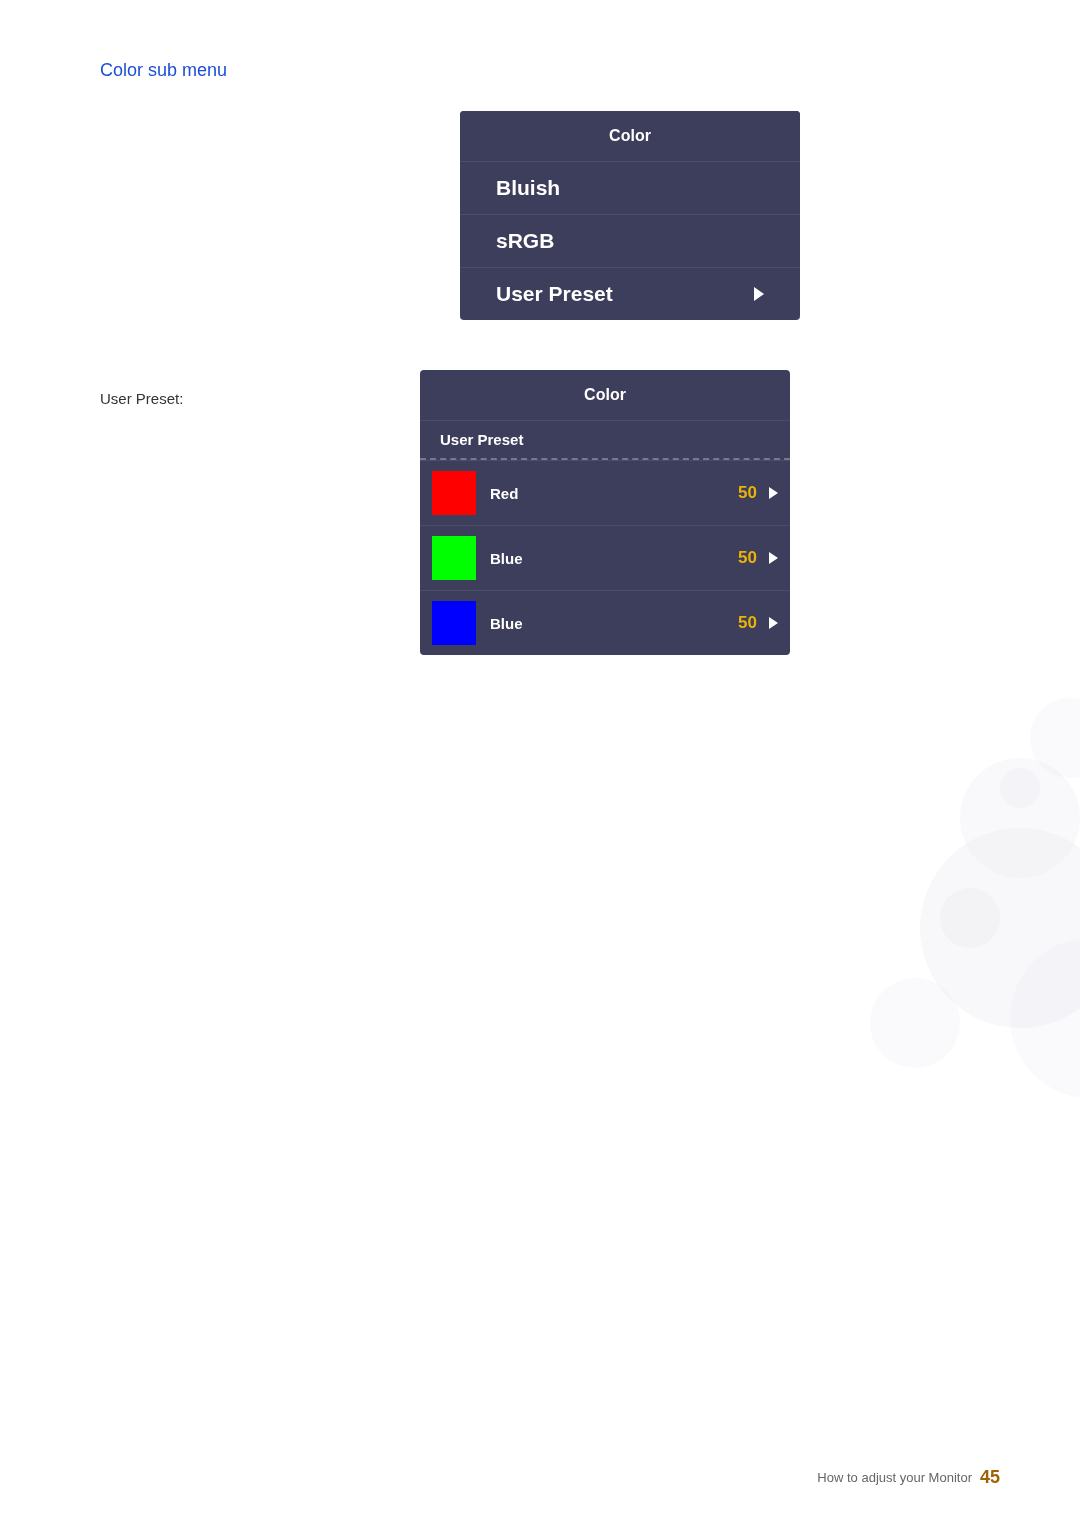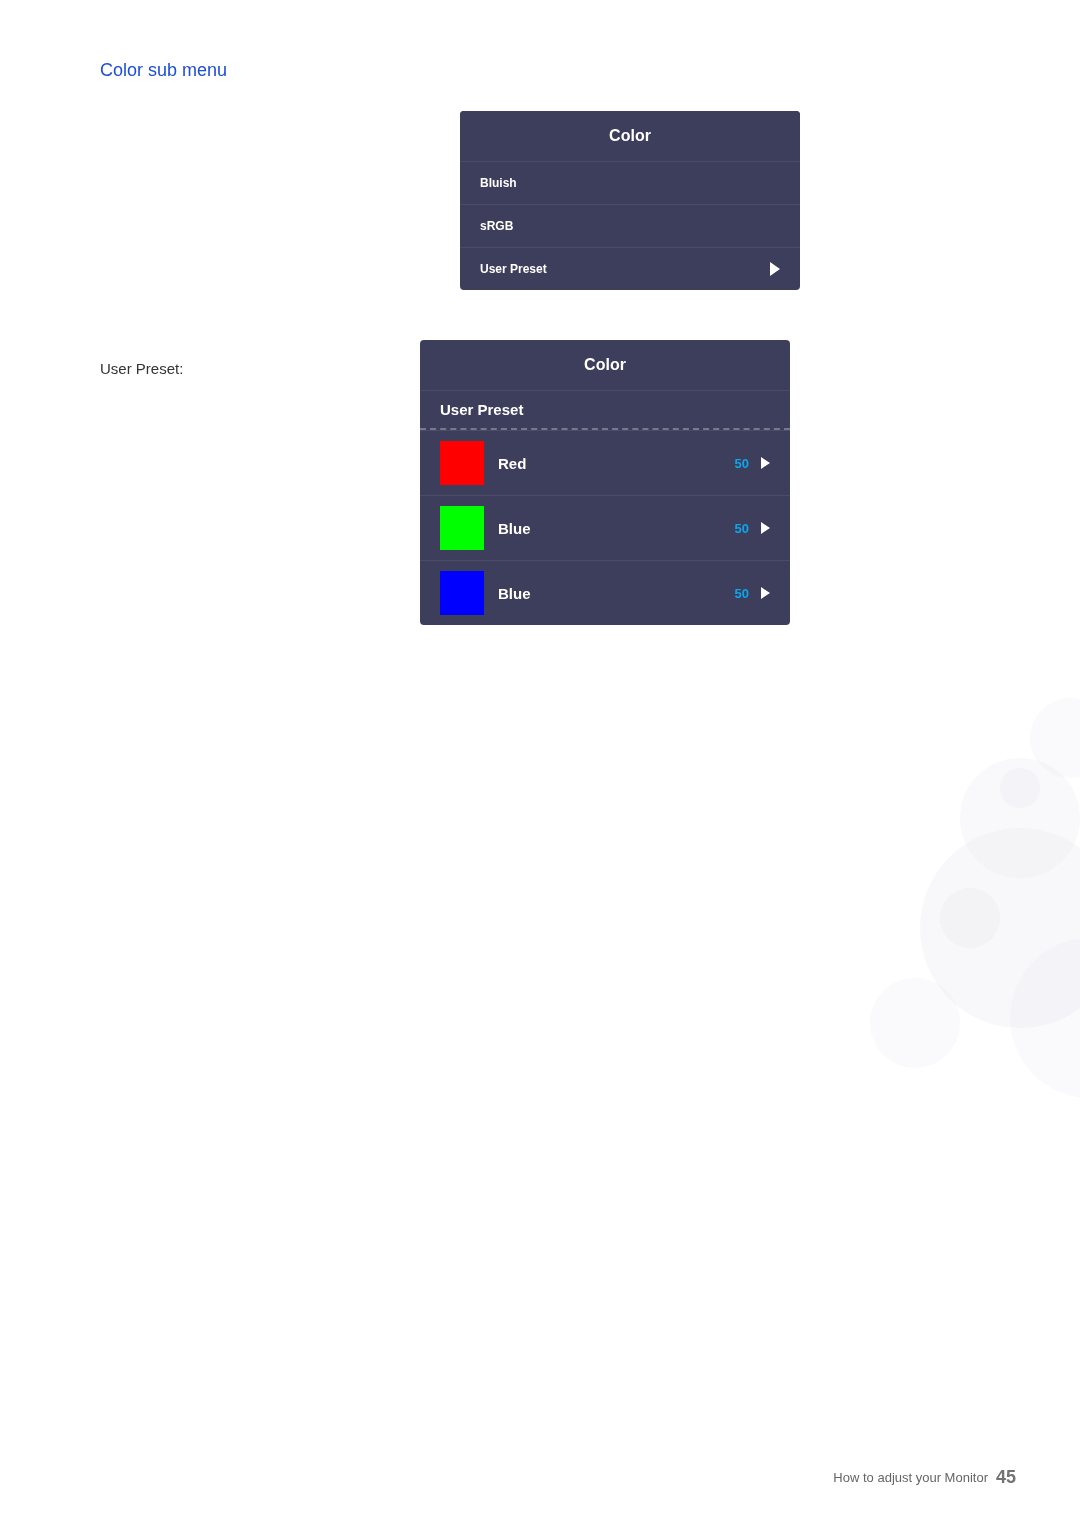--- a/index.html
+++ b/index.html
@@ -44,23 +44,23 @@
     .color-menu-header {
       text-align: center;
       padding: 16px;
       color: #ffffff;
       font-weight: bold;
       font-size: 16px;
       background: #3d3d5c;
     }
 
     .color-menu-item {
-      padding: 14px 20px;
-      color: #ffffff;
-      font-size: 12px;
+      padding: 14px 36px;
+      color: #ffffff;
+      font-size: 21px;
       font-weight: bold;
       display: flex;
       justify-content: space-between;
       align-items: center;
       border-top: 1px solid rgba(255,255,255,0.08);
     }
 
     .arrow-right {
       display: inline-block;
       width: 0;
@@ -116,21 +116,21 @@
       color: #ffffff;
       font-weight: bold;
       font-size: 15px;
       border-top: 1px solid rgba(255,255,255,0.08);
       border-bottom: 2px dashed rgba(255,255,255,0.3);
     }
 
     .color-row {
       display: flex;
       align-items: center;
-      padding: 10px 20px;
+      padding: 10px 12px;
       border-top: 1px solid rgba(255,255,255,0.08);
     }
 
     .color-swatch {
       width: 44px;
       height: 44px;
       margin-right: 14px;
       flex-shrink: 0;
     }
 
@@ -139,51 +139,51 @@
     .color-swatch.blue { background: #0000ff; }
 
     .color-label {
       color: #ffffff;
       font-size: 15px;
       font-weight: bold;
       flex: 1;
     }
 
     .color-value {
-      color: #0ea5e9;
-      font-size: 13px;
+      color: #eab308;
+      font-size: 17px;
       font-weight: bold;
       margin-right: 12px;
     }
 
     .color-arrow {
       display: inline-block;
       width: 0;
       height: 0;
       border-top: 6px solid transparent;
       border-bottom: 6px solid transparent;
       border-left: 9px solid #ffffff;
     }
 
     
     .page-footer {
       position: absolute;
       bottom: 40px;
-      right: 64px;
+      right: 80px;
       font-size: 13px;
       color: #666;
       display: flex;
       align-items: center;
       gap: 8px;
     }
 
     .page-number {
       font-size: 18px;
       font-weight: bold;
-      color: #737373;
+      color: #a16207;
       text-align: center;
     }
 
     
     .bg-decoration {
       position: absolute;
       right: -60px;
       bottom: 300px;
       width: 400px;
       height: 600px;

